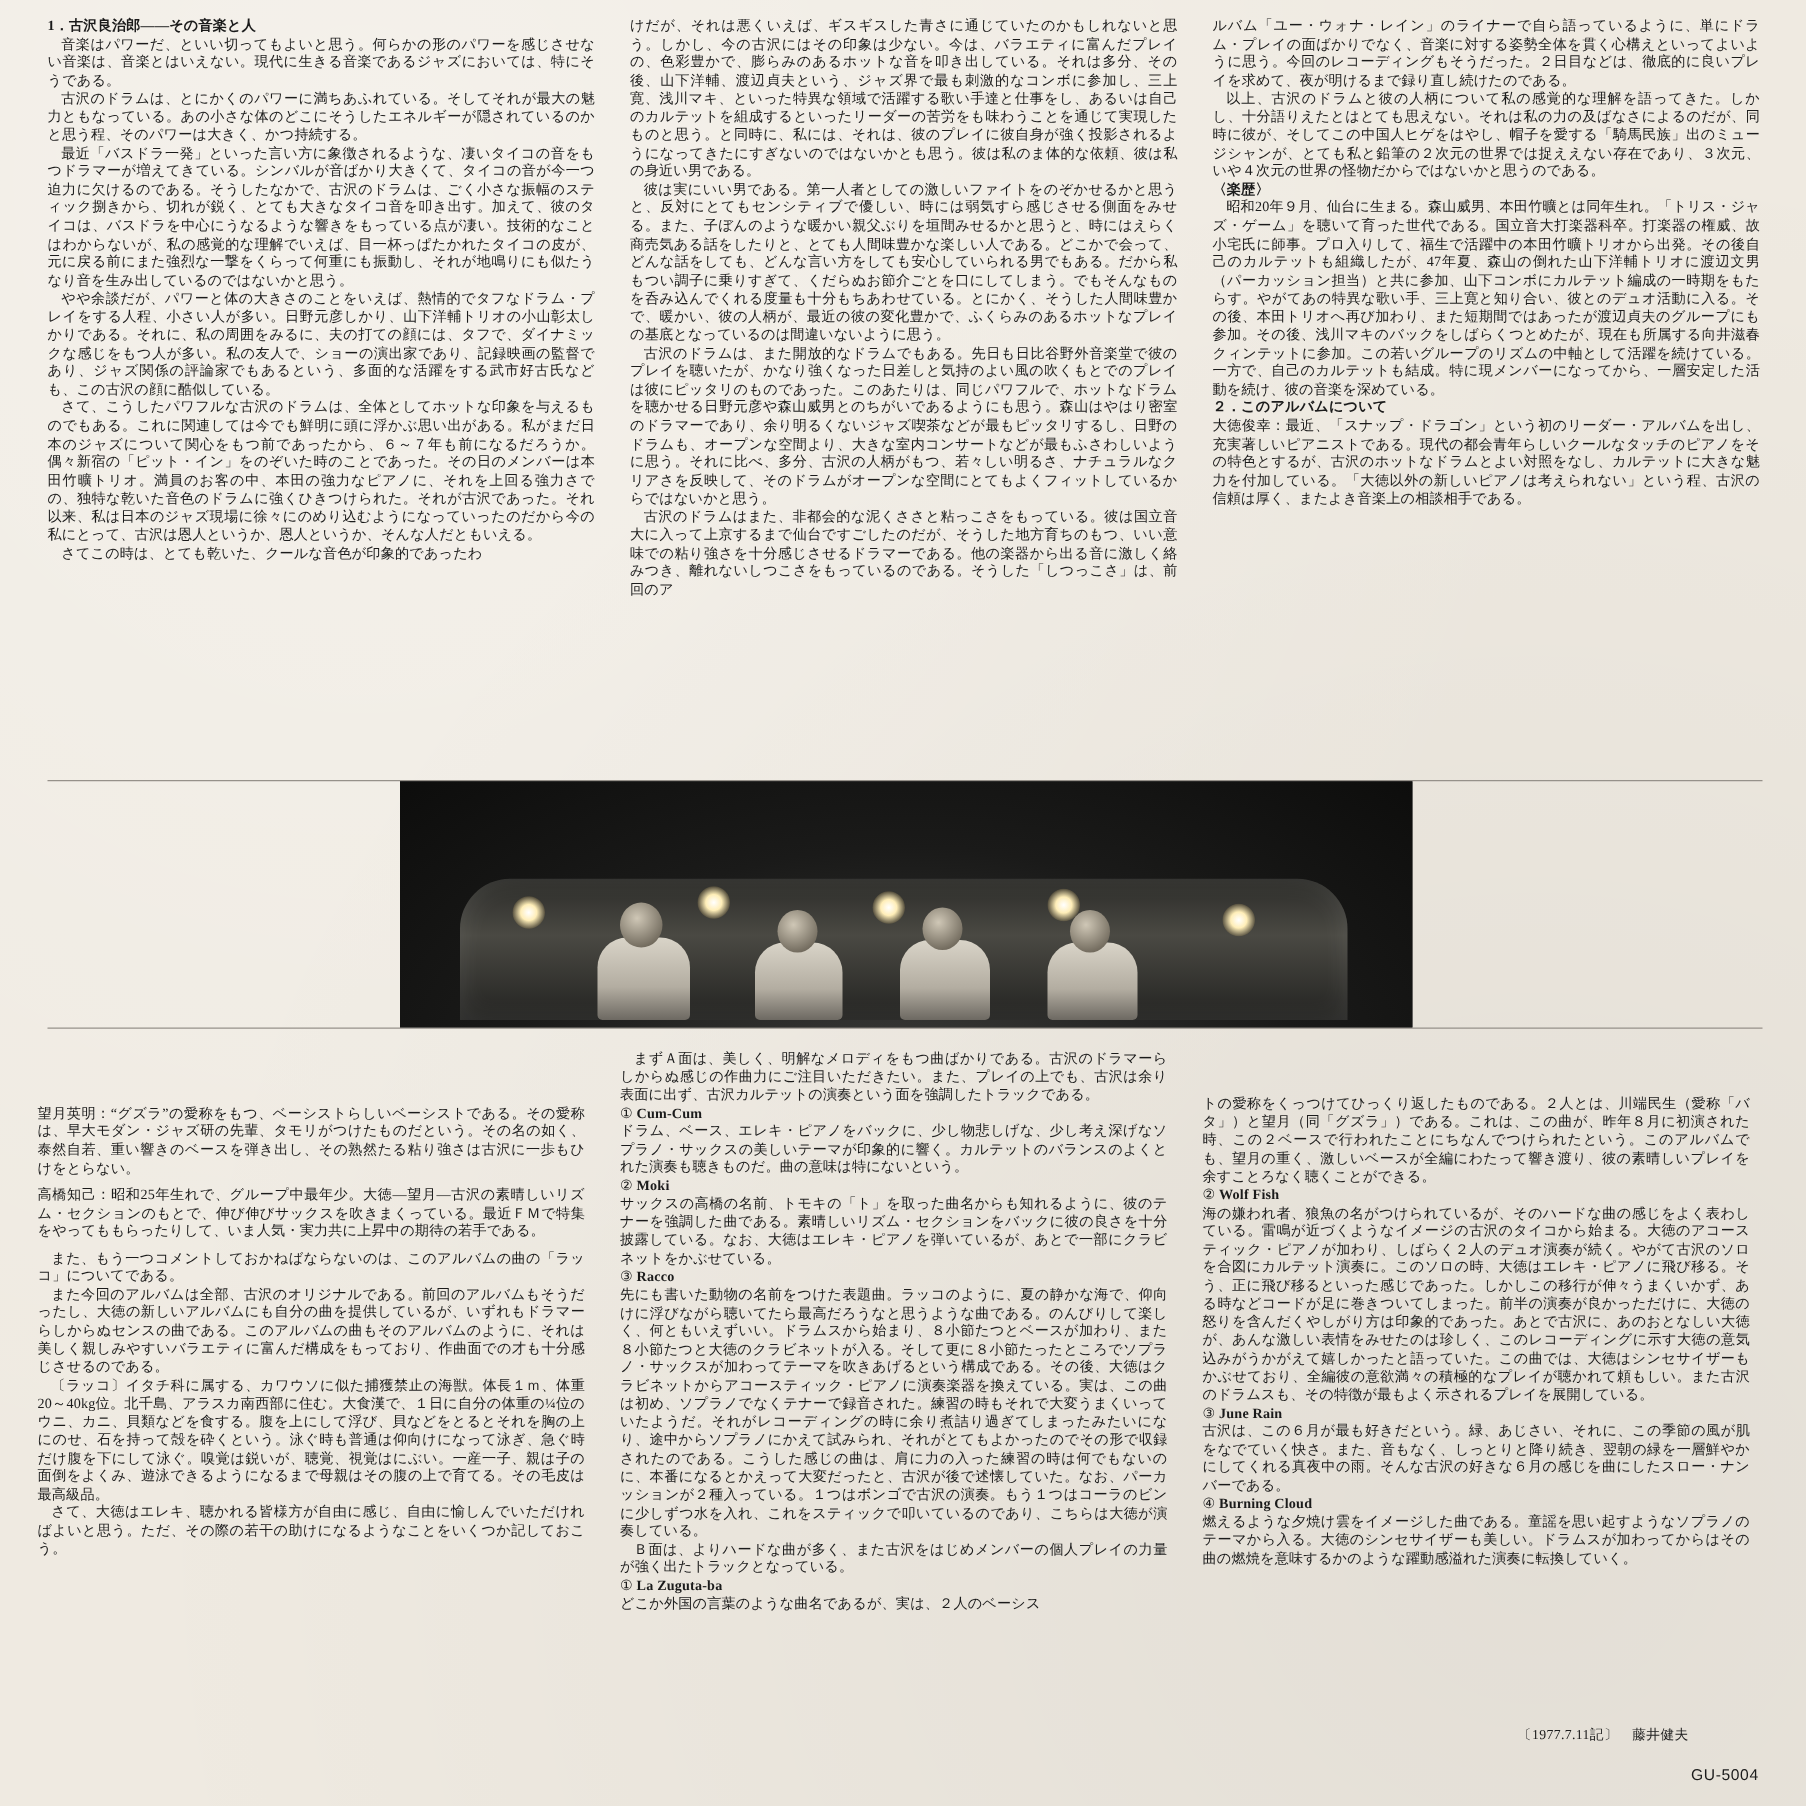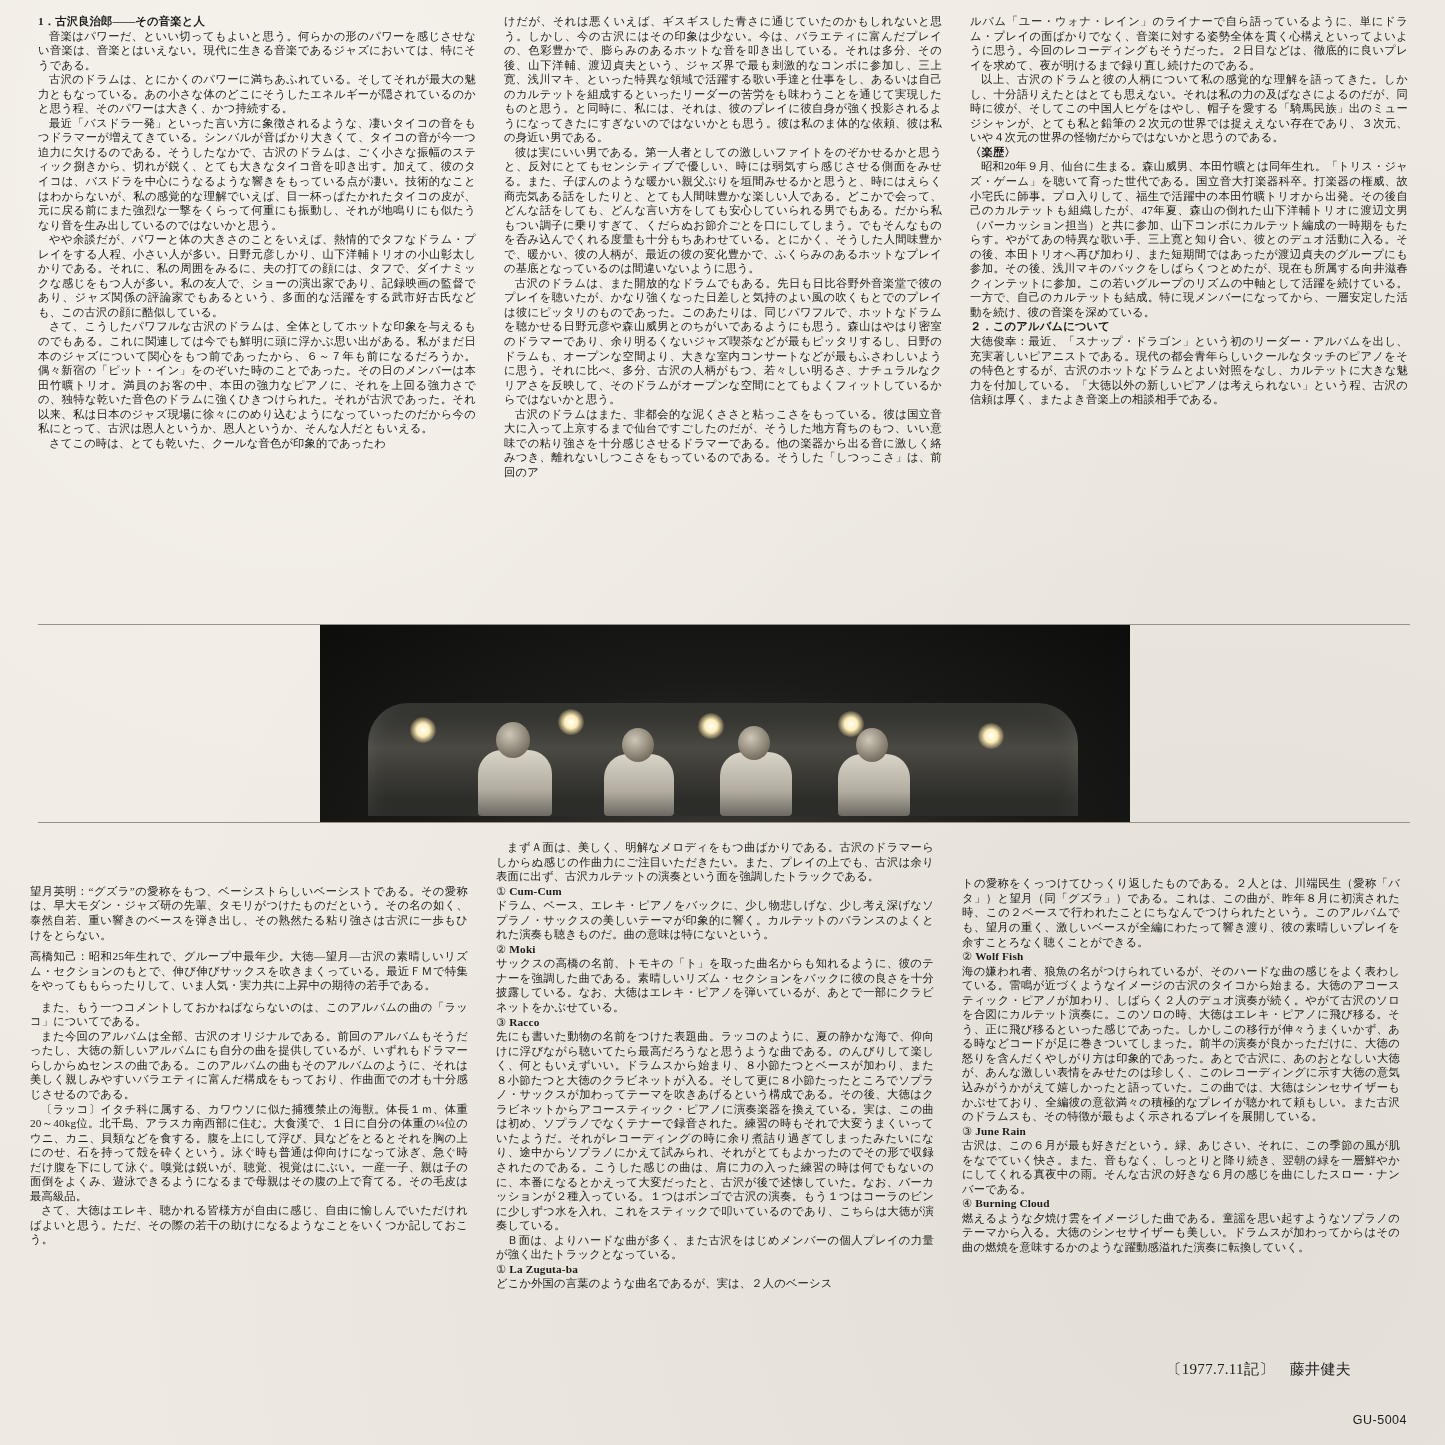--- a/index.html
+++ b/index.html
@@ -123,22 +123,22 @@
     gap: 28px;
     align-items: center;
   }
   .track-list-item { margin-top: 2px; }
   .circnum {
     font-size: 11.3px;
   }
   .credit {
     position: absolute;
     right: 94px;
-    bottom: 66px;
-    font-size: 15px;
+    bottom: 50px;
+    font-size: 11px;
     letter-spacing: 0.3px;
   }
   .catalog {
     position: absolute;
     right: 38px;
     bottom: 18px;
     font-size: 12.5px;
     letter-spacing: 0.5px;
     font-family: "Liberation Sans", sans-serif;
     margin-top: 43px;

